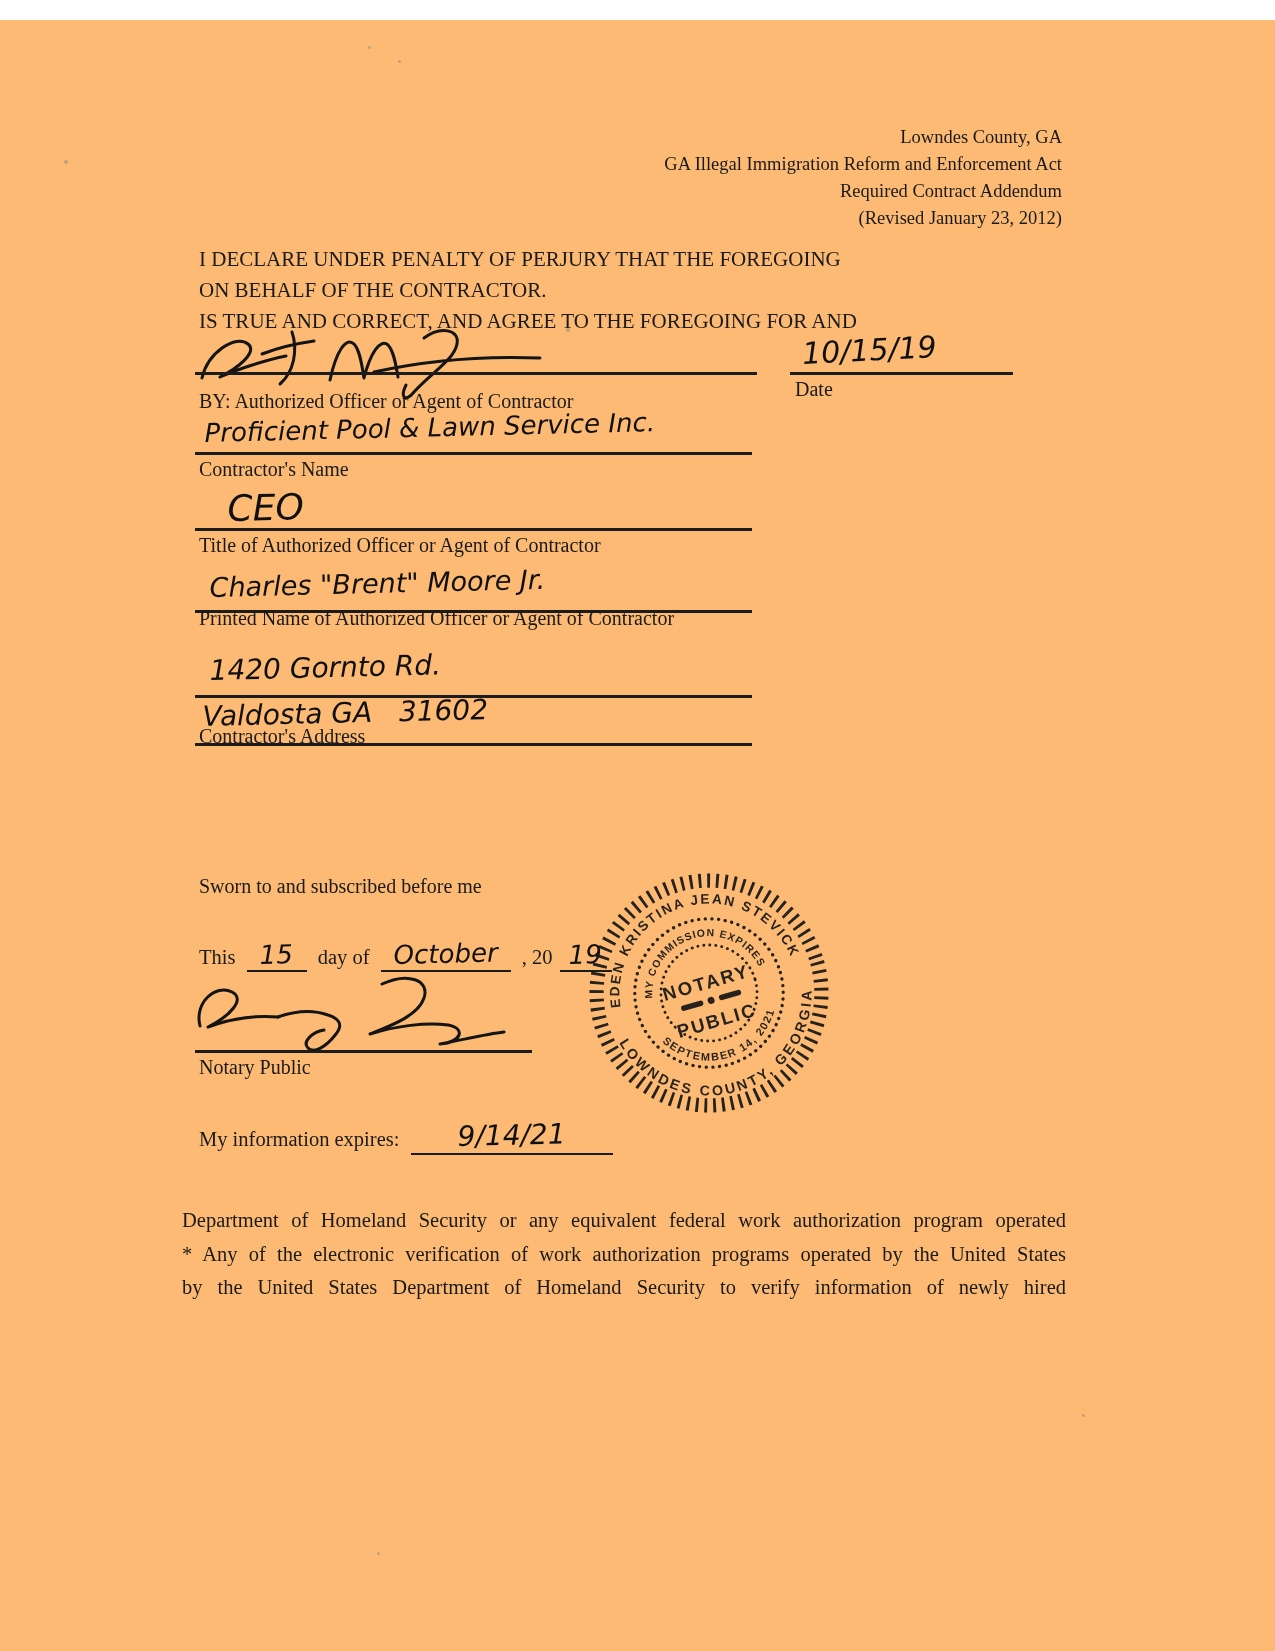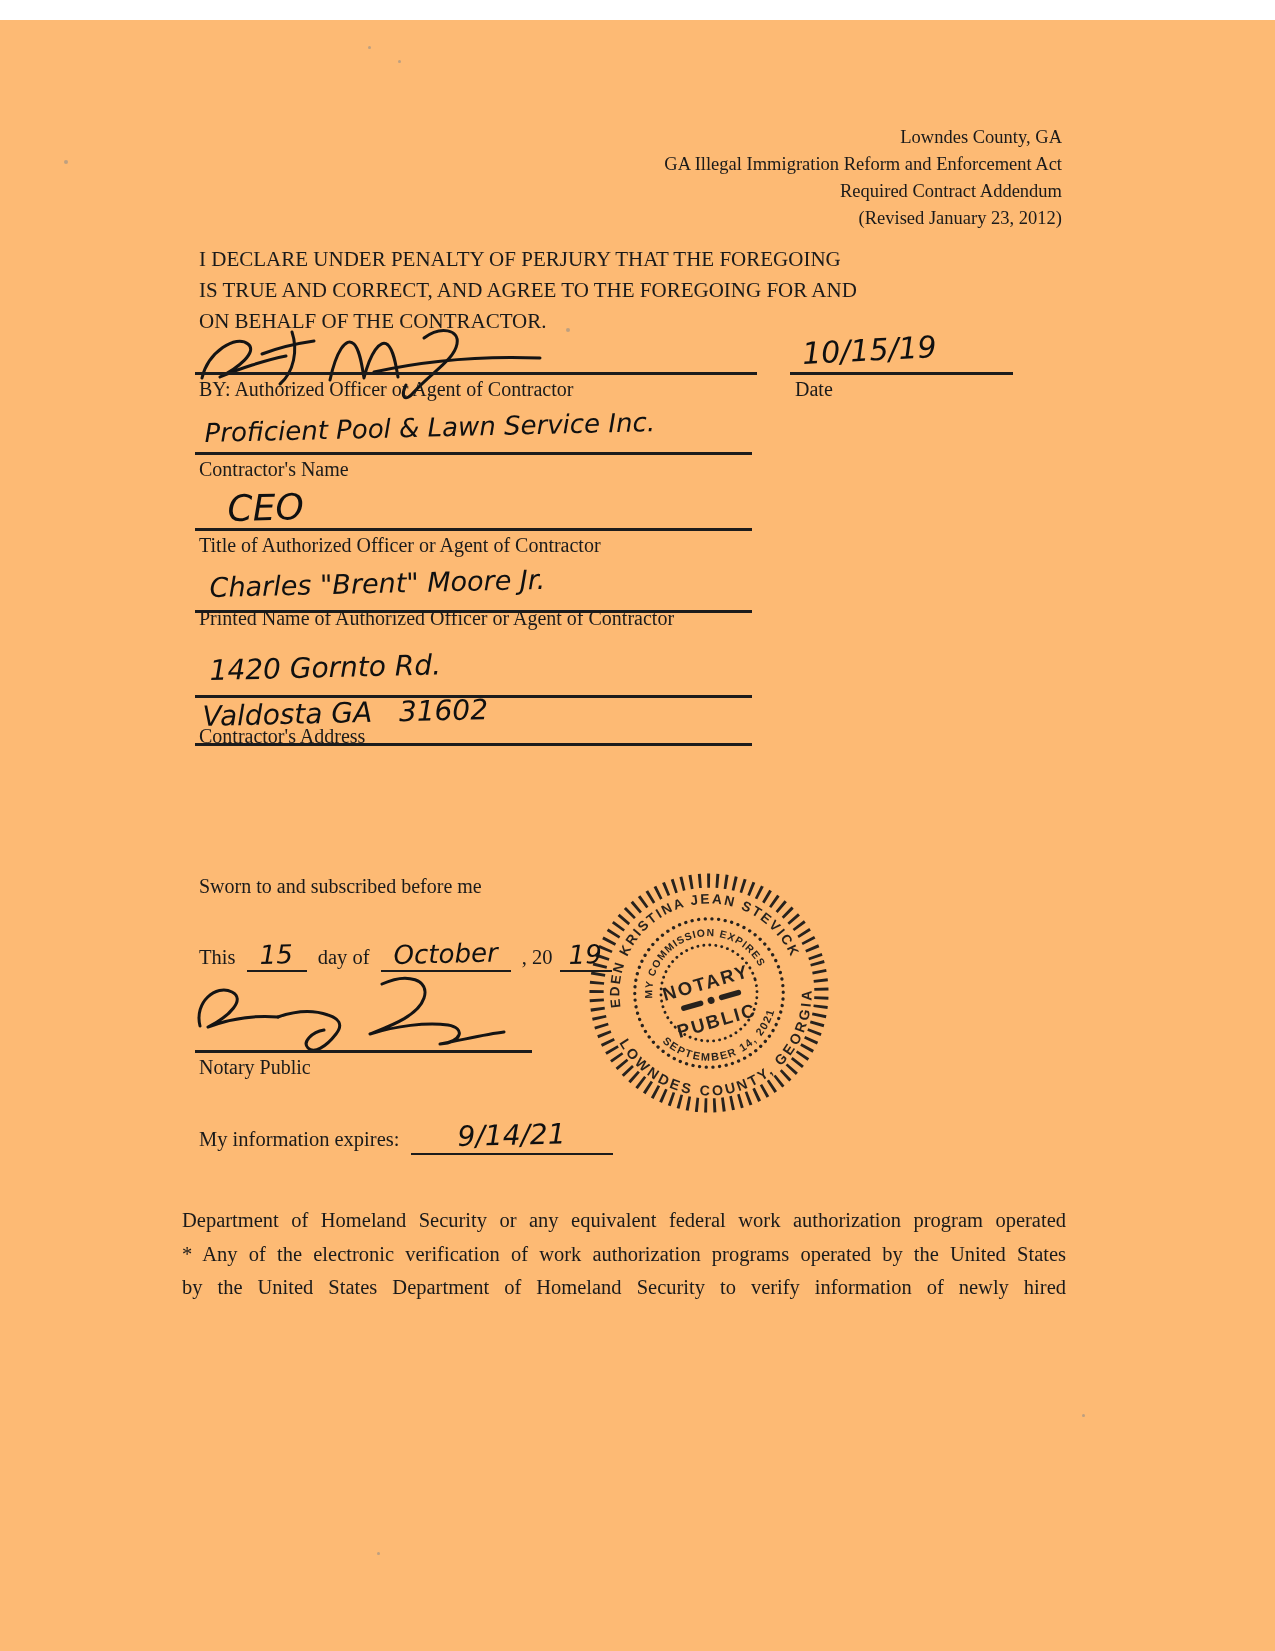--- a/index.html
+++ b/index.html
@@ -53,34 +53,34 @@
 
   <div class="header">
     <div>Lowndes County, GA</div>
     <div>GA Illegal Immigration Reform and Enforcement Act</div>
     <div>Required Contract Addendum</div>
     <div>(Revised January 23, 2012)</div>
   </div>
 
   <div class="decl">
     <div>I DECLARE UNDER PENALTY OF PERJURY THAT THE FOREGOING</div>
+    <div>ON BEHALF OF THE CONTRACTOR.</div>
     <div>IS TRUE AND CORRECT, AND AGREE TO THE FOREGOING FOR AND</div>
-    <div>ON BEHALF OF THE CONTRACTOR.</div>
   </div>
 
   <svg class="sig" style="left:188px;top:300px;width:390px;height:85px;" viewBox="0 0 390 85">
     <path d="M14,58 C20,32 48,14 60,24 C70,32 50,48 32,57 C50,49 78,40 98,36"></path>
     <path d="M104,12 C110,30 106,52 92,64"></path>
     <path d="M74,34 C92,27 112,23 126,21"></path>
     <path d="M142,60 C148,32 158,16 166,24 C172,30 174,46 176,58 C182,34 192,18 200,25 C206,31 208,46 210,57"></path>
     <path d="M236,18 C252,6 272,9 269,24 C266,40 244,52 226,72 C217,83 212,77 218,65"></path>
     <path d="M186,52 C240,40 300,36 352,38"></path>
   </svg>
   <div class="line" style="left:195px;top:352px;width:562px;"></div>
-  <div class="label" style="left:199px;top:358px;">BY: Authorized Officer or Agent of Contractor</div>
+  <div class="label" style="left:199px;top:370px;">BY: Authorized Officer or Agent of Contractor</div>
 
   <div class="hand handabs" style="left:803px;top:316px;font-size:30px;transform:rotate(-3deg);">10/15/19</div>
   <div class="line" style="left:790px;top:352px;width:223px;"></div>
   <div class="label" style="left:795px;top:358px;">Date</div>
 
   <div class="hand handabs" style="left:205px;top:398px;font-size:26px;">Proficient Pool &amp; Lawn Service Inc.</div>
   <div class="line" style="left:195px;top:432px;width:557px;"></div>
   <div class="label" style="left:199px;top:438px;">Contractor's Name</div>
 
   <div class="hand handabs" style="left:228px;top:468px;font-size:36px;">CEO</div>

